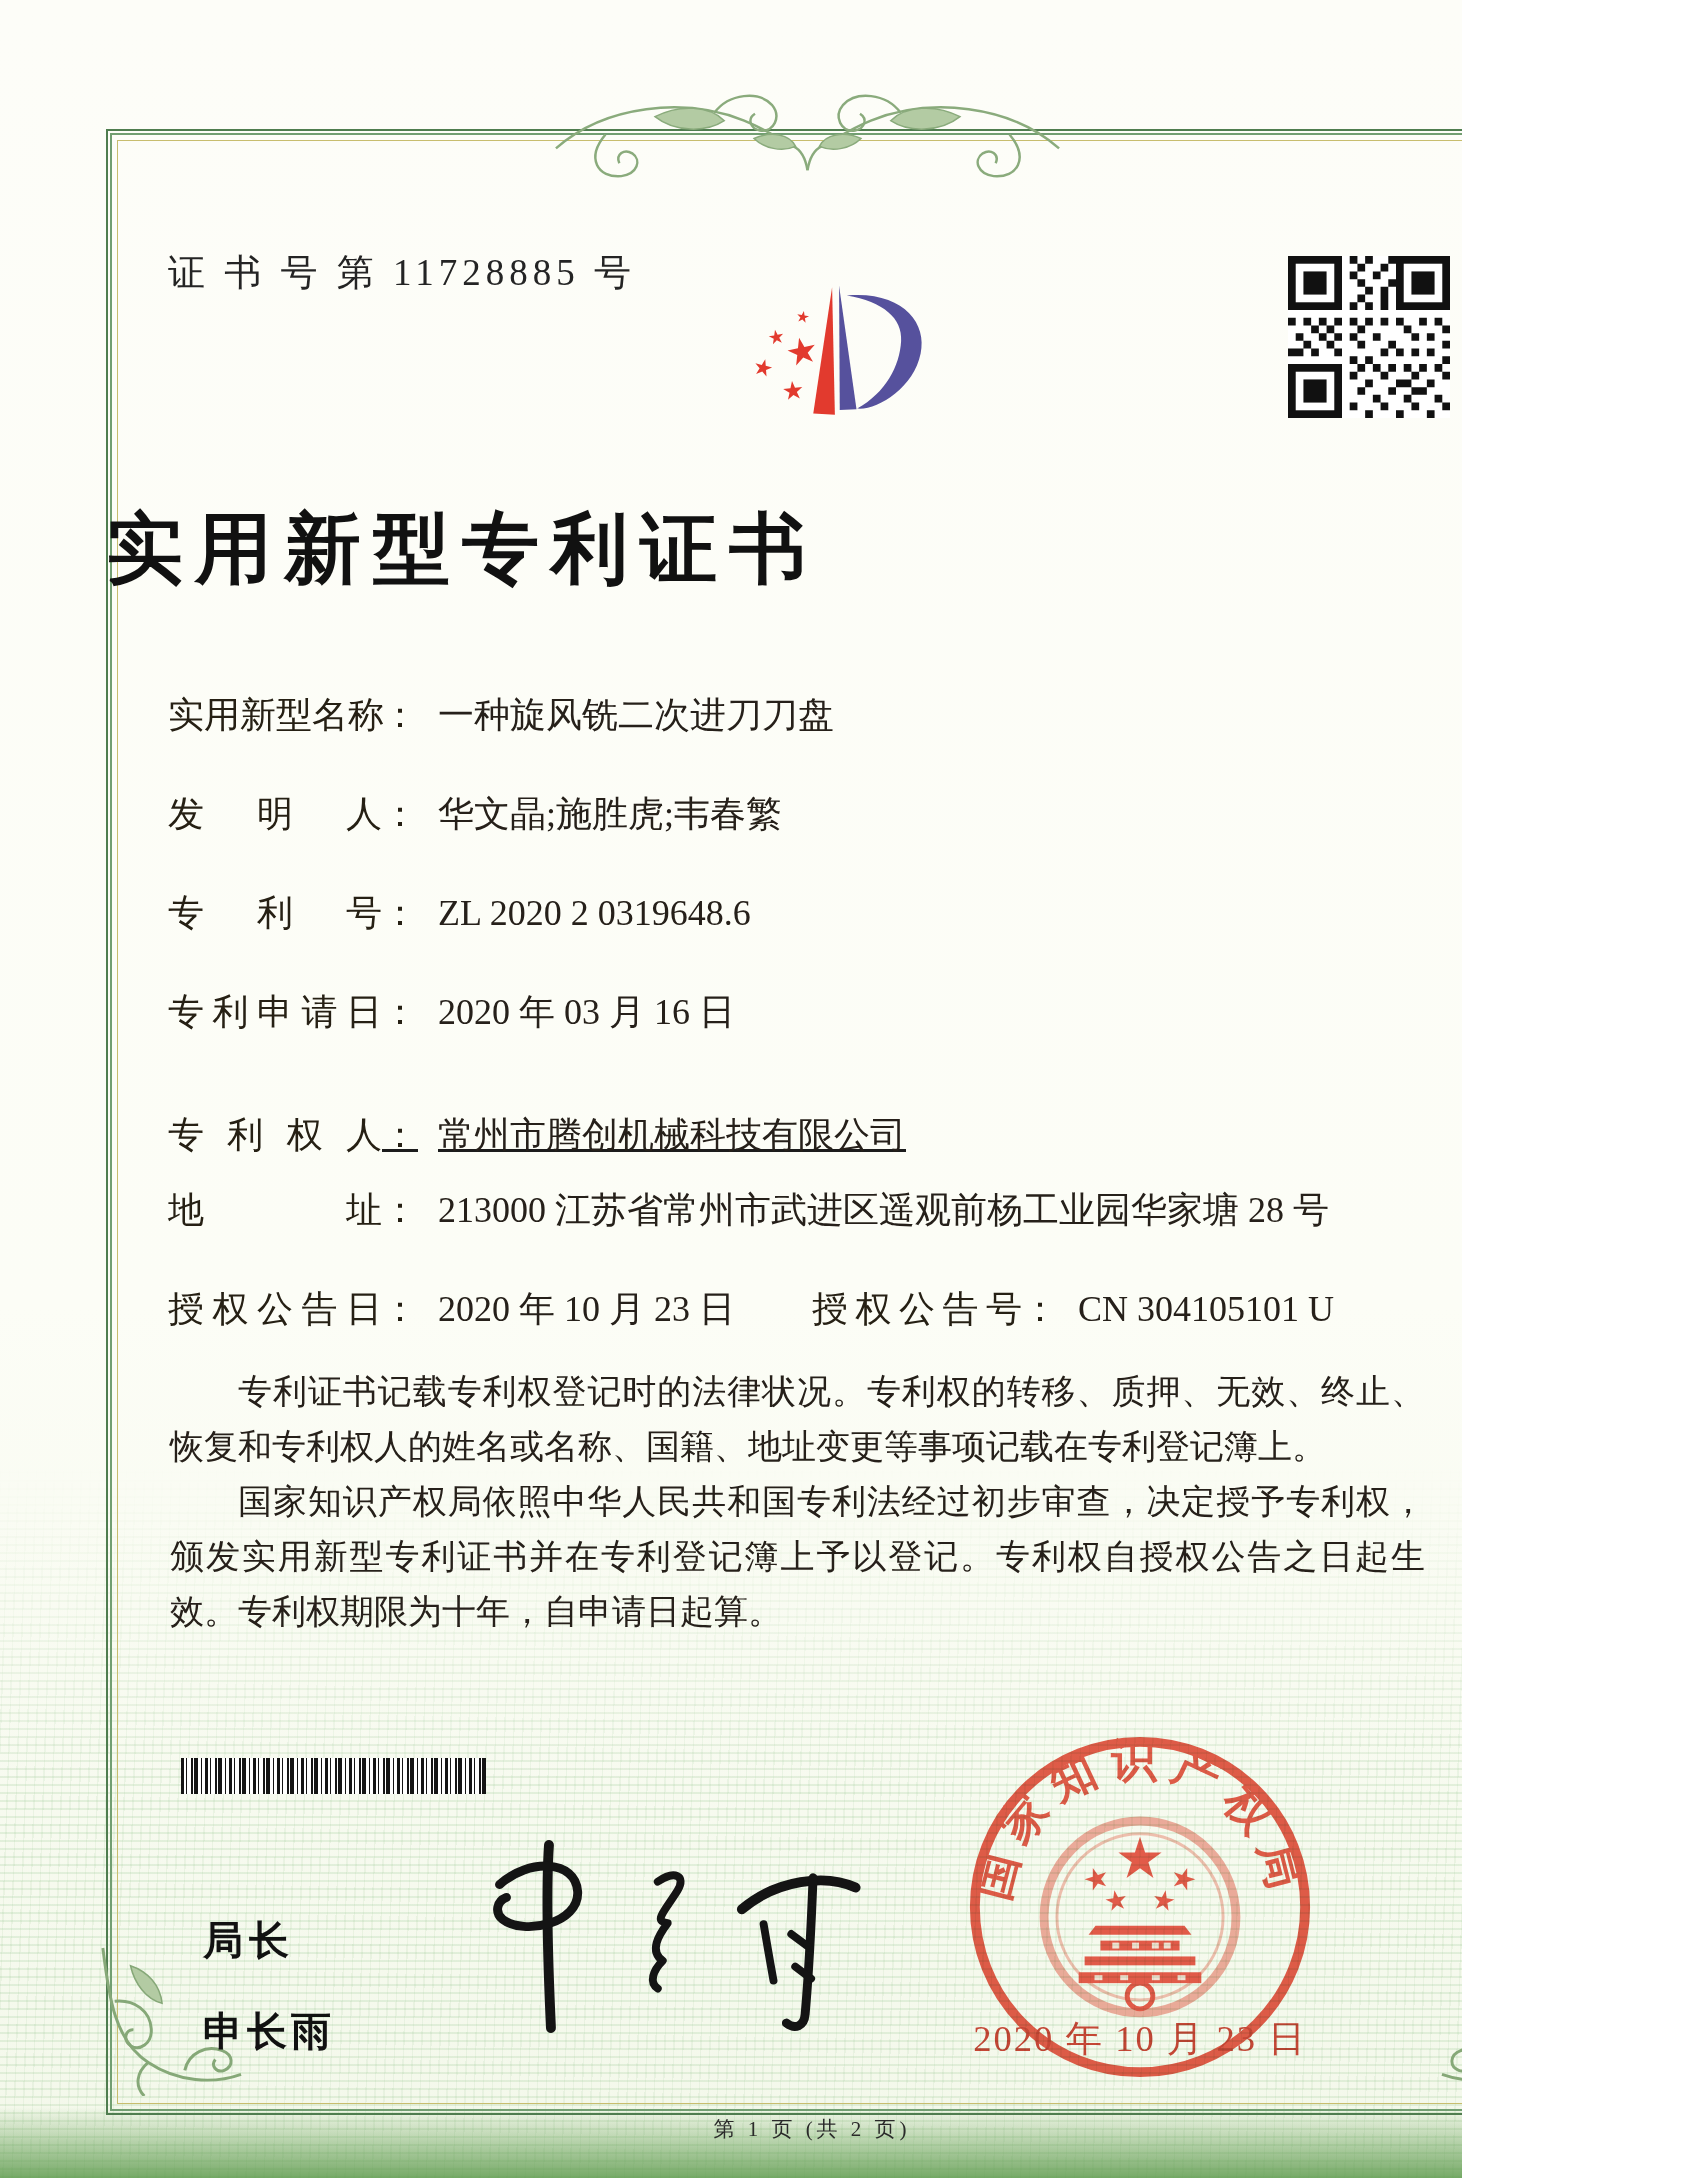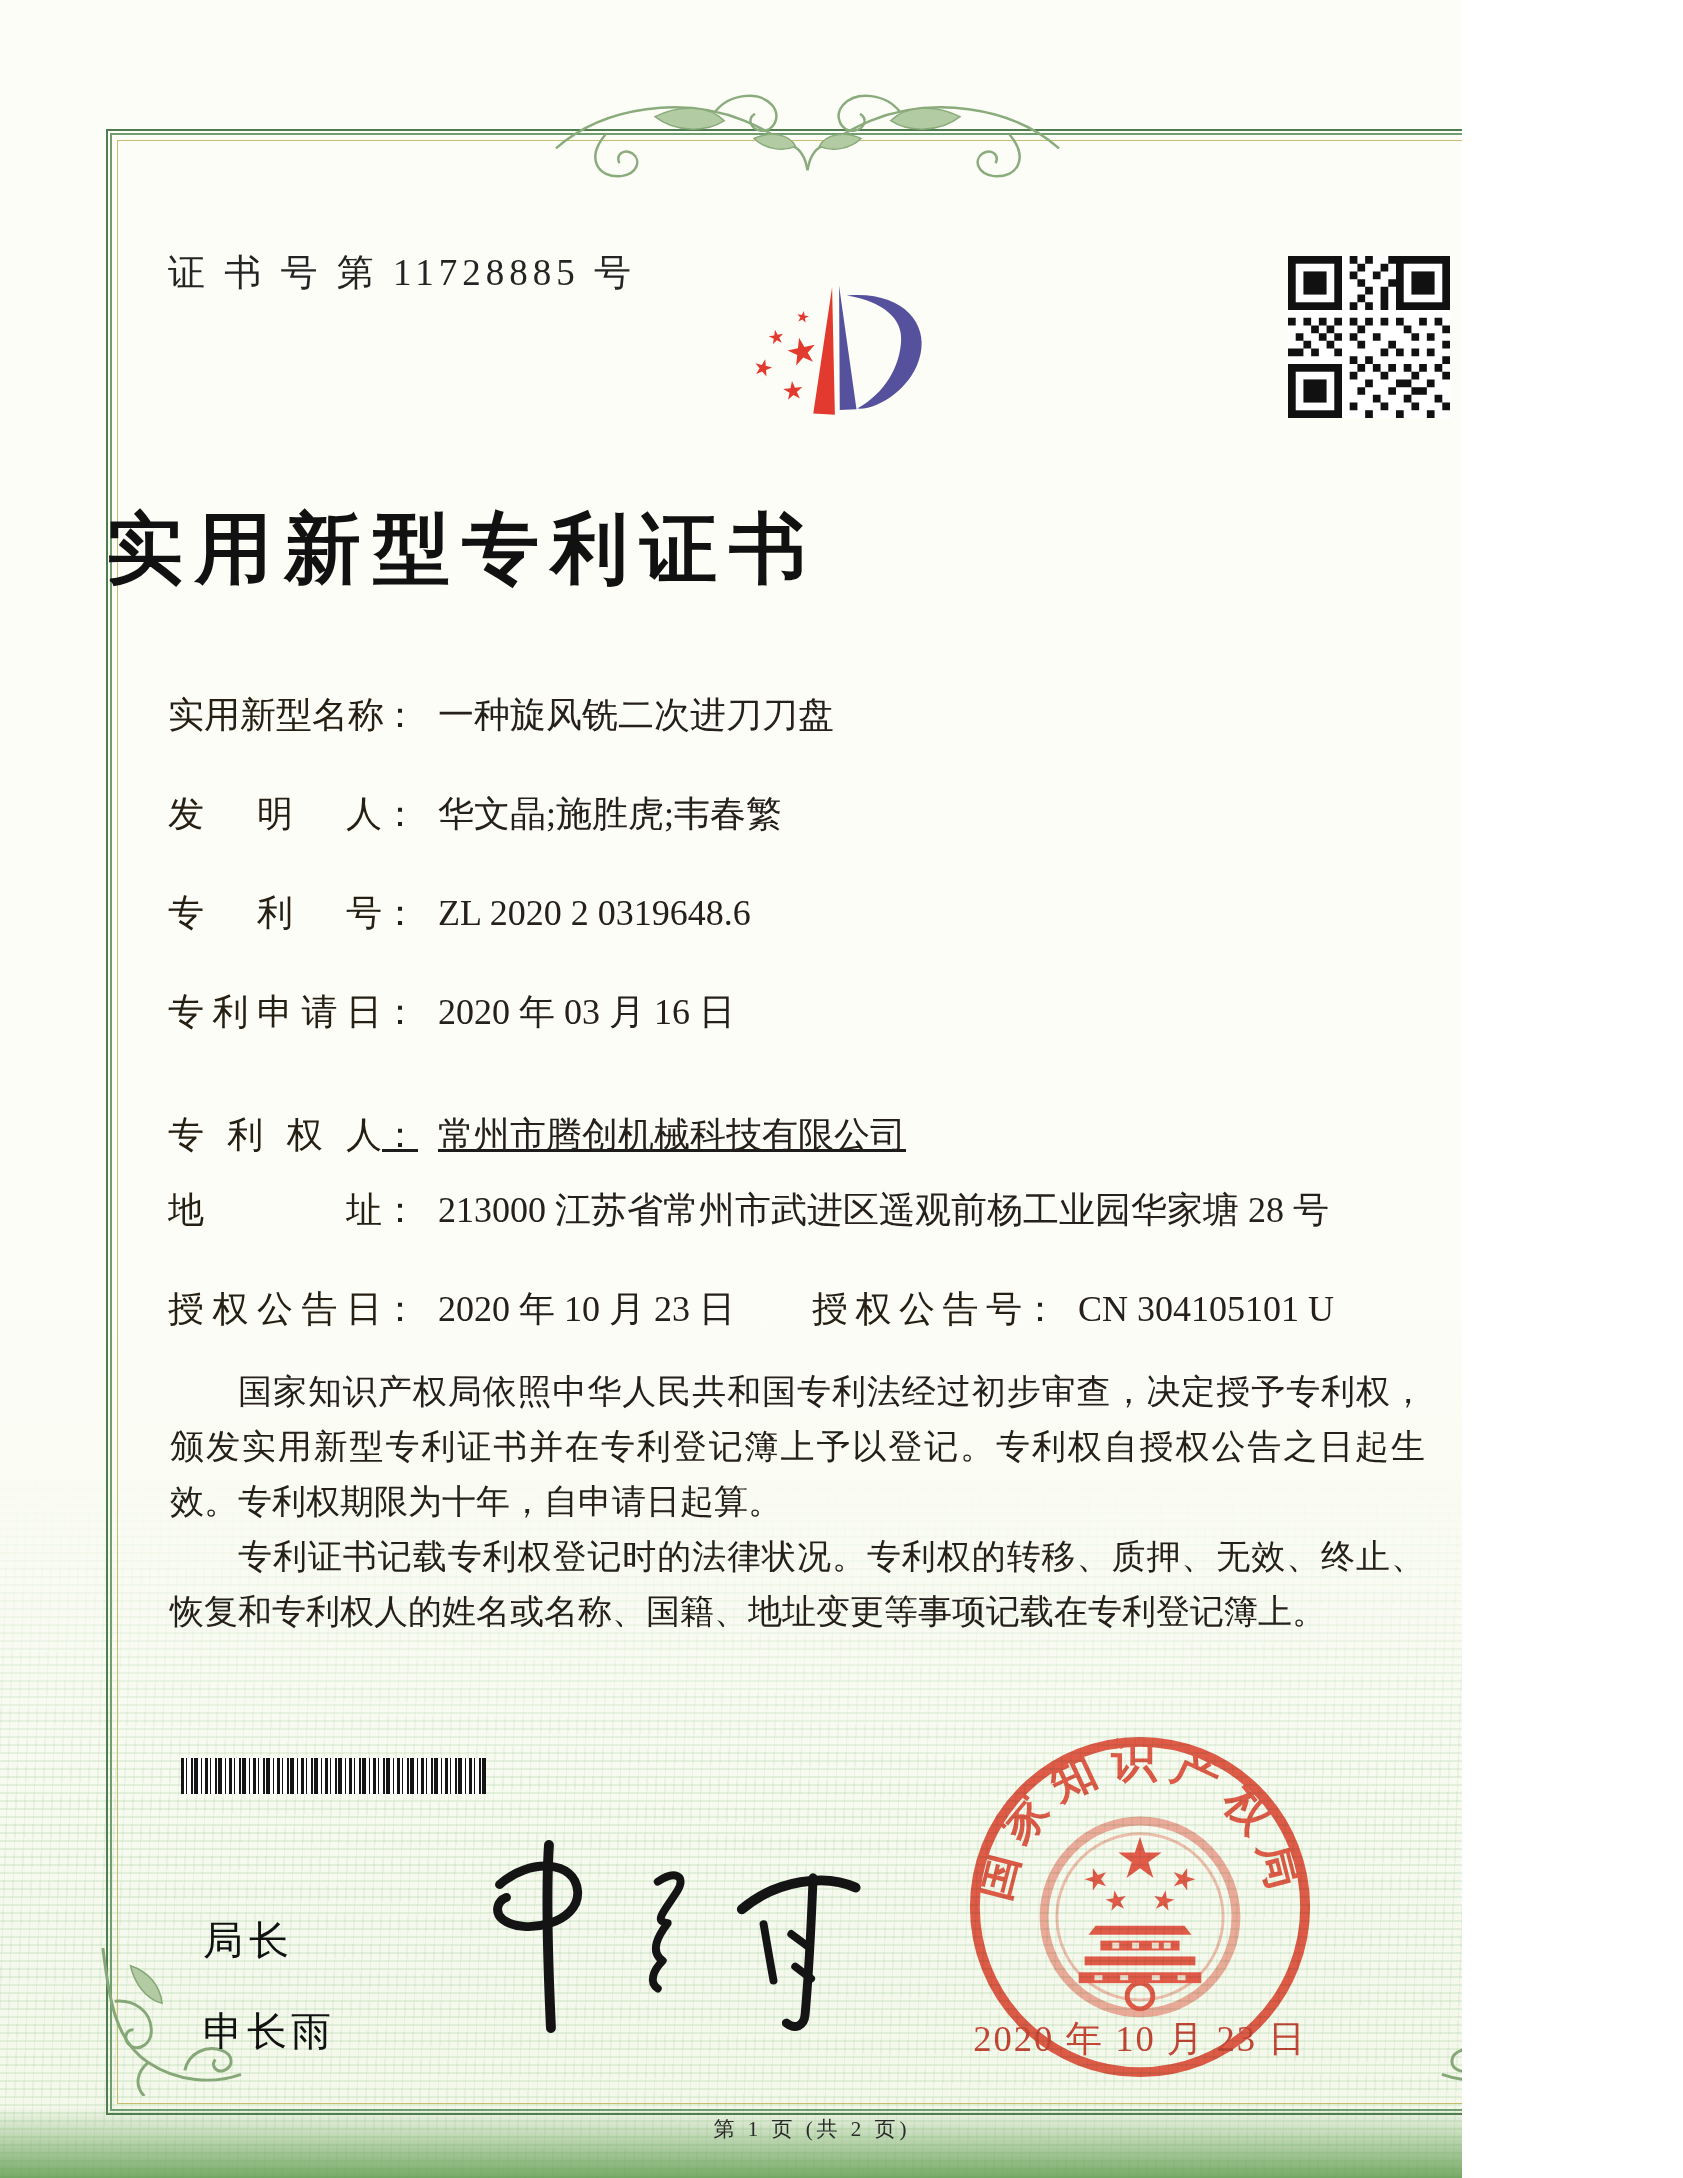--- a/index.html
+++ b/index.html
@@ -47,21 +47,21 @@
   .body-text{position:absolute;left:170px;top:1364px;width:1255px;}
   .body-text p{margin:0;text-indent:2em;font-size:34px;line-height:55px;text-align:justify;color:#26201a;}
 
   .barcode{
     position:absolute;left:181px;top:1758px;width:305px;height:36px;
     background:repeating-linear-gradient(90deg,
       #151515 0 3px,#fff 3px 5px,#151515 5px 6px,#fff 6px 10px,
       #151515 10px 12px,#fff 12px 13px,#151515 13px 17px,#fff 17px 20px,
       #151515 20px 21px,#fff 21px 24px);
   }
-  .officials{position:absolute;left:203px;top:1913px;font-size:40px;letter-spacing:6px;color:#111;}
+  .officials{position:absolute;left:203px;top:1913px;font-size:40px;letter-spacing:6px;color:#111;font-weight:bold;}
   .officials .name{margin-top:36px;letter-spacing:4px;}
   .signature{position:absolute;left:455px;top:1830px;width:455px;height:218px;}
   .seal{position:absolute;left:962px;top:1729px;width:356px;height:356px;opacity:.93;mix-blend-mode:multiply;}
   .footer{
     position:absolute;left:106px;top:2115px;width:1412px;text-align:center;
     font-size:21px;letter-spacing:4px;color:#2a2a2a;
   }
   .ornament-top{position:absolute;left:546px;top:85px;width:523px;height:103px;}
   .ornament-bl{position:absolute;left:89px;top:1946px;width:160px;height:150px;}
   .ornament-br{position:absolute;left:1434px;top:1946px;width:160px;height:150px;transform:scaleX(-1);}
@@ -180,22 +180,22 @@
       <span>
         <span class="lbl">授权公告日</span><span class="colon">：</span><span class="val">2020 年 10 月 23 日</span>
       </span>
       <span class="grant-no-group">
         <span class="lbl">授权公告号</span><span class="colon">：</span><span class="val">CN 304105101 U</span>
       </span>
     </div>
   </div>
 
   <div class="body-text">
+    <p>专利证书记载专利权登记时的法律状况。专利权的转移、质押、无效、终止、恢复和专利权人的姓名或名称、国籍、地址变更等事项记载在专利登记簿上。</p>
     <p>国家知识产权局依照中华人民共和国专利法经过初步审查，决定授予专利权，颁发实用新型专利证书并在专利登记簿上予以登记。专利权自授权公告之日起生效。专利权期限为十年，自申请日起算。</p>
-    <p>专利证书记载专利权登记时的法律状况。专利权的转移、质押、无效、终止、恢复和专利权人的姓名或名称、国籍、地址变更等事项记载在专利登记簿上。</p>
   </div>
 
   <div class="barcode"></div>
 
   <div class="officials">
     <div>局长</div>
     <div class="name">申长雨</div>
   </div>
 
   <svg class="signature" viewBox="0 0 460 220">

